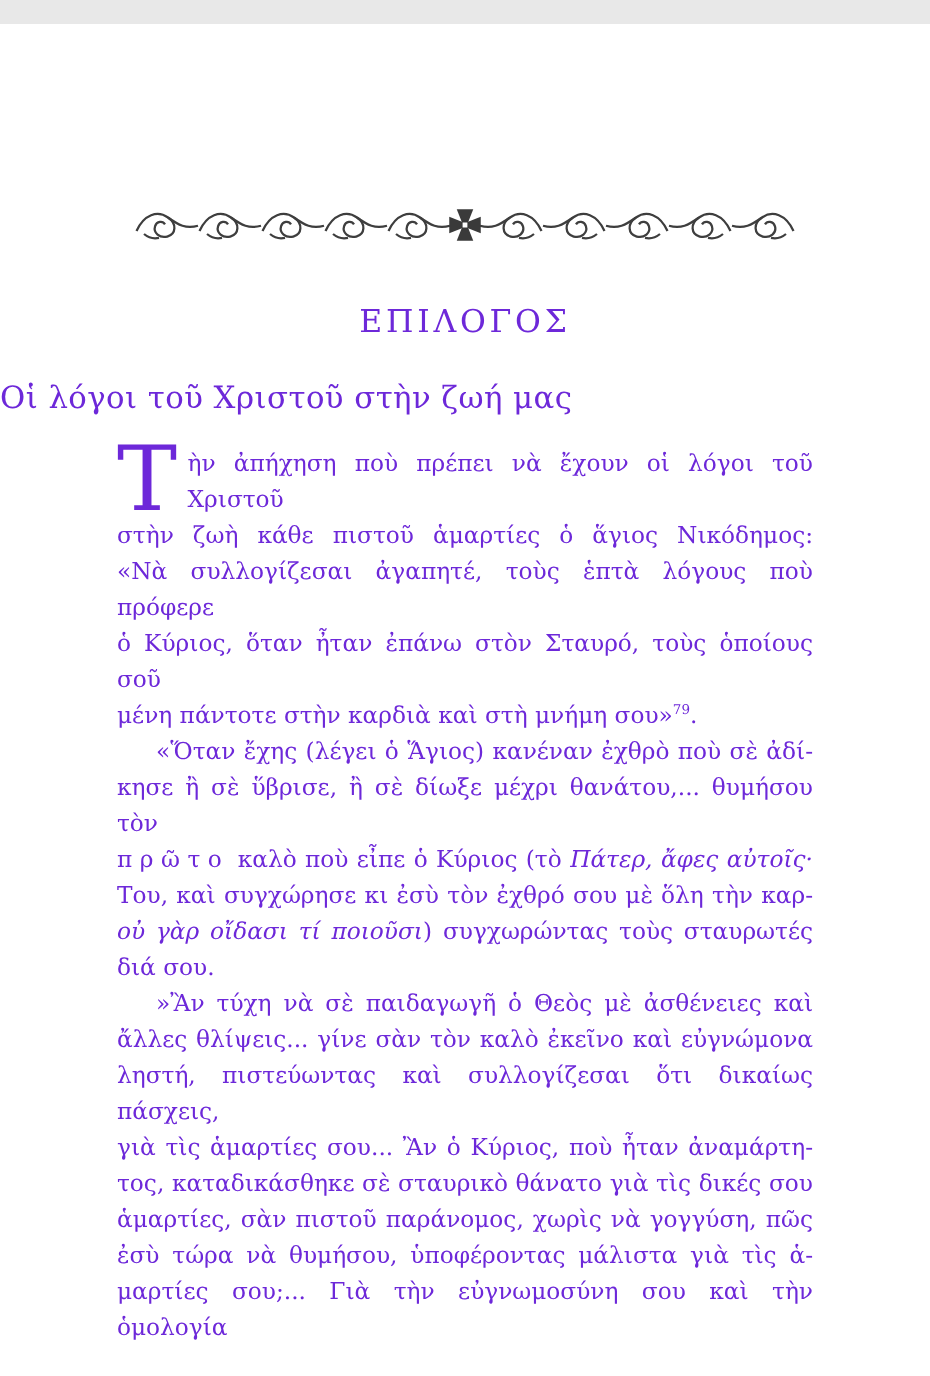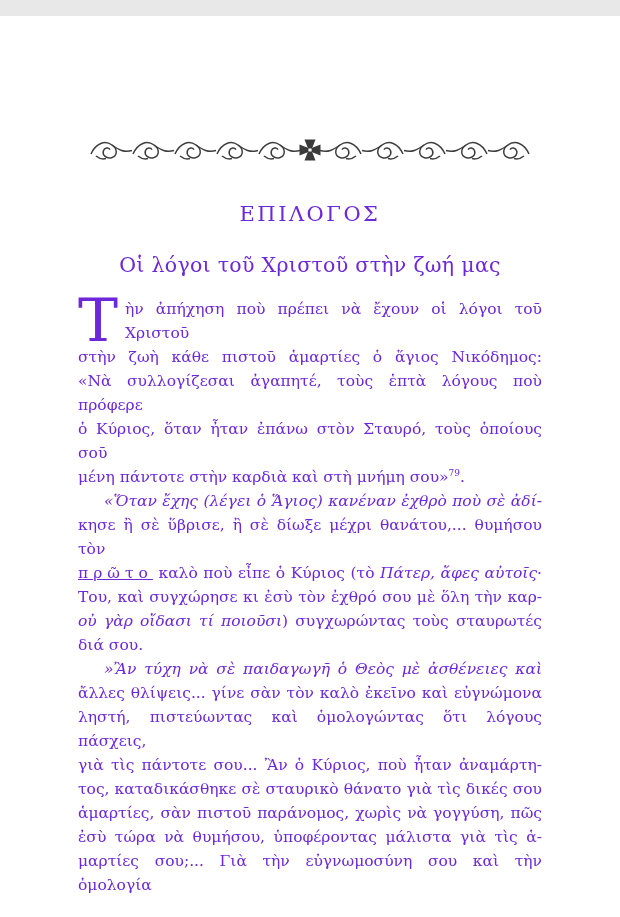--- a/index.html
+++ b/index.html
@@ -30,46 +30,45 @@
     font-size: 21px;
     font-weight: normal;
     letter-spacing: 2.5px;
   }
   .subtitle {
     position: absolute;
     top: 237px;
     left: 0;
     width: 620px;
     margin: 0;
-    text-align: center;
     font-size: 20.5px;
     font-weight: normal;
     letter-spacing: 0.3px;
   }
   .body-text {
     position: absolute;
     top: 281px;
     left: 78px;
     width: 464px;
     font-size: 15.5px;
     line-height: 24px;
   }
   .para { margin: 0; }
   .line { text-align: justify; }
   .j { text-align-last: justify; }
   .last { text-align: center; text-align-last: left; }
-  .ind { text-indent: 26px; font-style: italic; }
+  .ind { text-indent: 26px; }
   .dropcap {
     float: left;
     font-size: 60px;
     line-height: 50px;
     height: 48px;
     margin: -2px 7px 0 0;
   }
-  .sp { letter-spacing: 5px; text-decoration: underline; }
+  .sp { letter-spacing: 5px; }
   .it { font-style: italic; }
   .fn {
     font-size: 9px;
     line-height: 0;
     vertical-align: 6px;
     letter-spacing: 0;
   }
   .orn-stroke { stroke: #3e3e3e; stroke-width: 1.5; fill: none; }
   .orn-fill { fill: #3a3a3a; }
 </style>
@@ -130,22 +129,22 @@
       <div class="line j">κησε ἢ σὲ ὕβρισε, ἢ σὲ δίωξε μέχρι θανάτου,... θυμήσου τὸν</div>
       <div class="line j"><span class="sp">πρῶτο</span><span> καλὸ ποὺ εἶπε ὁ Κύριος (τὸ </span><span class="it">Πάτερ, ἄφες αὐτοῖς·</span></div>
       <div class="line j">Του, καὶ συγχώρησε κι ἐσὺ τὸν ἐχθρό σου μὲ ὅλη τὴν καρ-</div>
       <div class="line j"><span class="it">οὐ γὰρ οἴδασι τί ποιοῦσι</span><span>) συγχωρώντας τοὺς σταυρωτές</span></div>
       <div class="line last">διά σου.</div>
     </div>
 
     <div class="para">
       <div class="line j ind">»Ἂν τύχη νὰ σὲ παιδαγωγῆ ὁ Θεὸς μὲ ἀσθένειες καὶ</div>
       <div class="line j">ἄλλες θλίψεις... γίνε σὰν τὸν καλὸ ἐκεῖνο καὶ εὐγνώμονα</div>
-      <div class="line j">ληστή, πιστεύωντας καὶ ὁμολογώντας ὅτι λόγους πάσχεις,</div>
-      <div class="line j">γιὰ τὶς πάντοτε σου... Ἂν ὁ Κύριος, ποὺ ἦταν ἀναμάρτη-</div>
+      <div class="line j">ληστή, πιστεύωντας καὶ συλλογίζεσαι ὅτι δικαίως πάσχεις,</div>
+      <div class="line j">γιὰ τὶς ἁμαρτίες σου... Ἂν ὁ Κύριος, ποὺ ἦταν ἀναμάρτη-</div>
       <div class="line j">τος, καταδικάσθηκε σὲ σταυρικὸ θάνατο γιὰ τὶς δικές σου</div>
       <div class="line j">ἁμαρτίες, σὰν πιστοῦ παράνομος, χωρὶς νὰ γογγύση, πῶς</div>
       <div class="line j">ἐσὺ τώρα νὰ θυμήσου, ὑποφέροντας μάλιστα γιὰ τὶς ἁ-</div>
       <div class="line j">μαρτίες σου;... Γιὰ τὴν εὐγνωμοσύνη σου καὶ τὴν ὁμολογία</div>
 
     </div>
 
   </div>
 </div>
 

